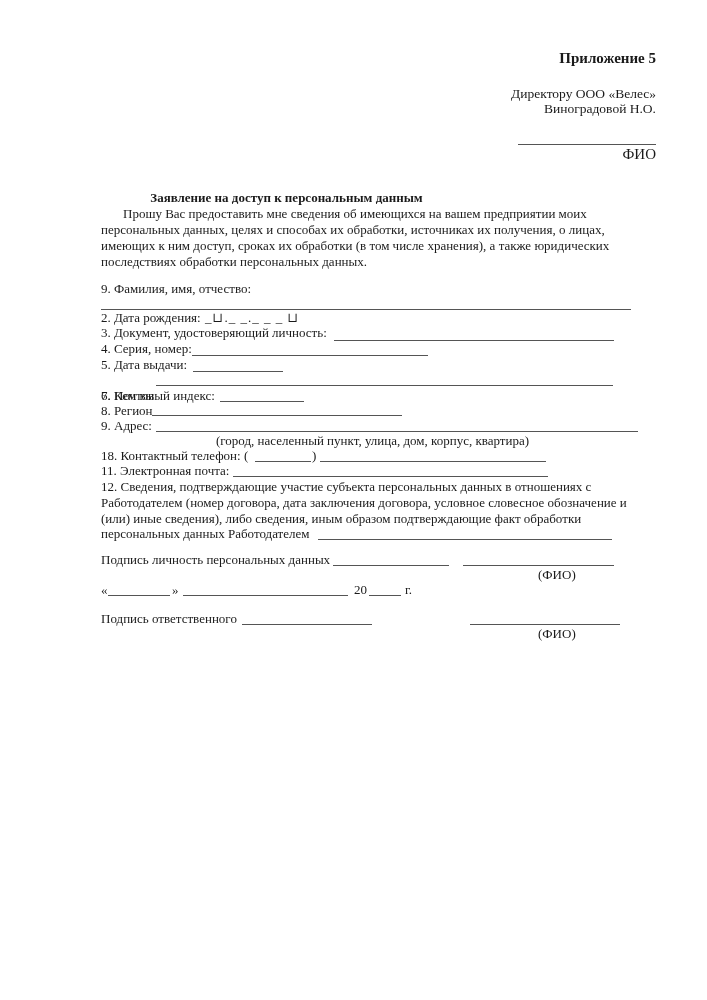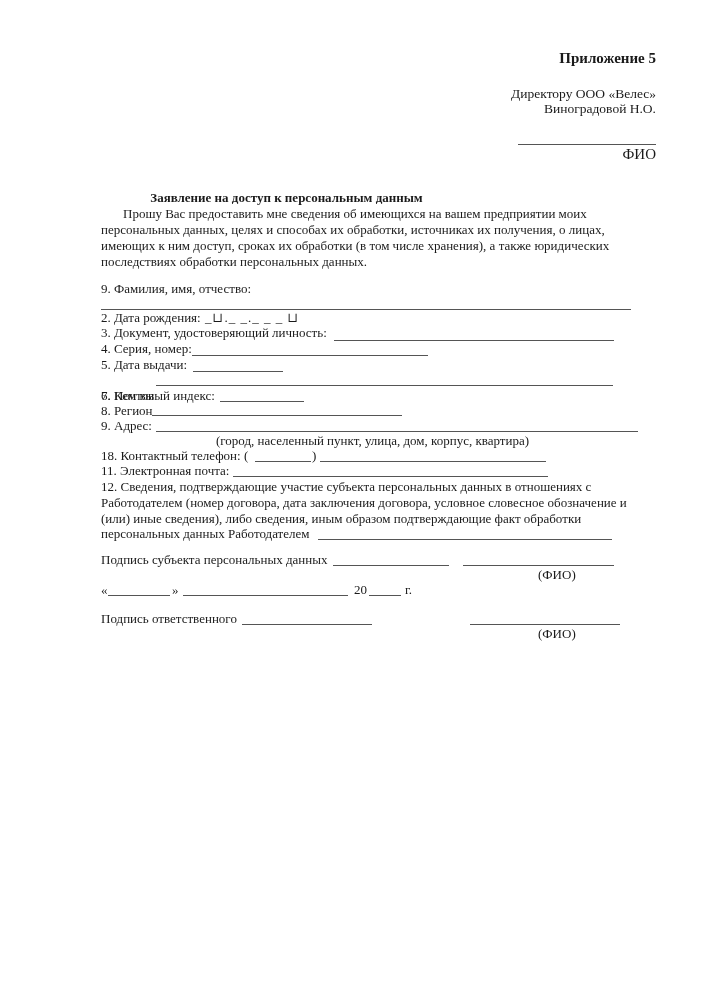--- a/index.html
+++ b/index.html
@@ -63,21 +63,21 @@
 
 <div class="abs lbl" style="left:101px; top:463px;">11. Электронная почта:</div>
 <div class="line" style="left:233px; width:315px; top:476px;"></div>
 
 <div class="abs lbl" style="left:101px; top:479px;">12. Сведения, подтверждающие участие субъекта персональных данных в отношениях с</div>
 <div class="abs lbl" style="left:101px; top:495px;">Работодателем (номер договора, дата заключения договора, условное словесное обозначение и</div>
 <div class="abs lbl" style="left:101px; top:511px;">(или) иные сведения), либо сведения, иным образом подтверждающие факт обработки</div>
 <div class="abs lbl" style="left:101px; top:526px;">персональных данных Работодателем</div>
 <div class="line" style="left:318px; width:294px; top:539px;"></div>
 
-<div class="abs lbl" style="left:101px; top:552px;">Подпись субъекта персональных данных</div>
+<div class="abs lbl" style="left:101px; top:552px;">Подпись личность персональных данных</div>
 <div class="line" style="left:333px; width:116px; top:565px;"></div>
 <div class="line" style="left:463px; width:151px; top:565px;"></div>
 <div class="abs lbl" style="left:538px; top:567px;">(ФИО)</div>
 
 <div class="abs lbl" style="left:101px; top:582px;">«</div>
 <div class="line" style="left:108px; width:62px; top:595px;"></div>
 <div class="abs lbl" style="left:172px; top:582px;">»</div>
 <div class="line" style="left:183px; width:165px; top:595px;"></div>
 <div class="abs lbl" style="left:354px; top:582px;">20</div>
 <div class="line" style="left:369px; width:32px; top:595px;"></div>

